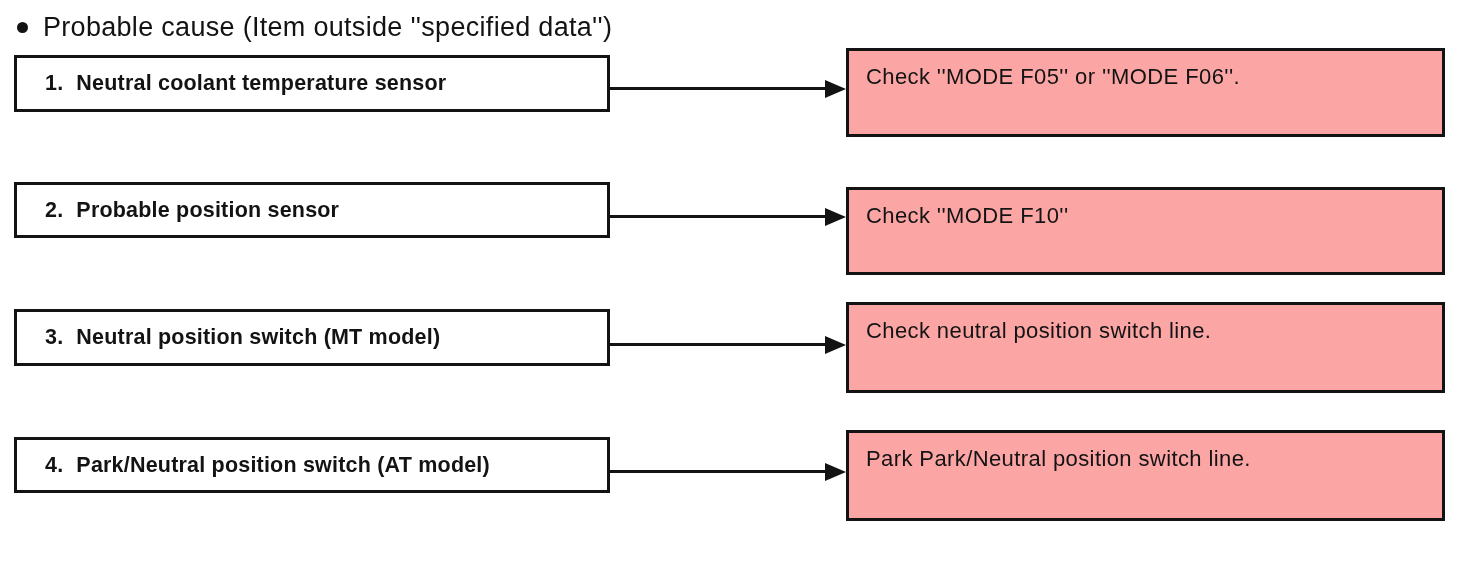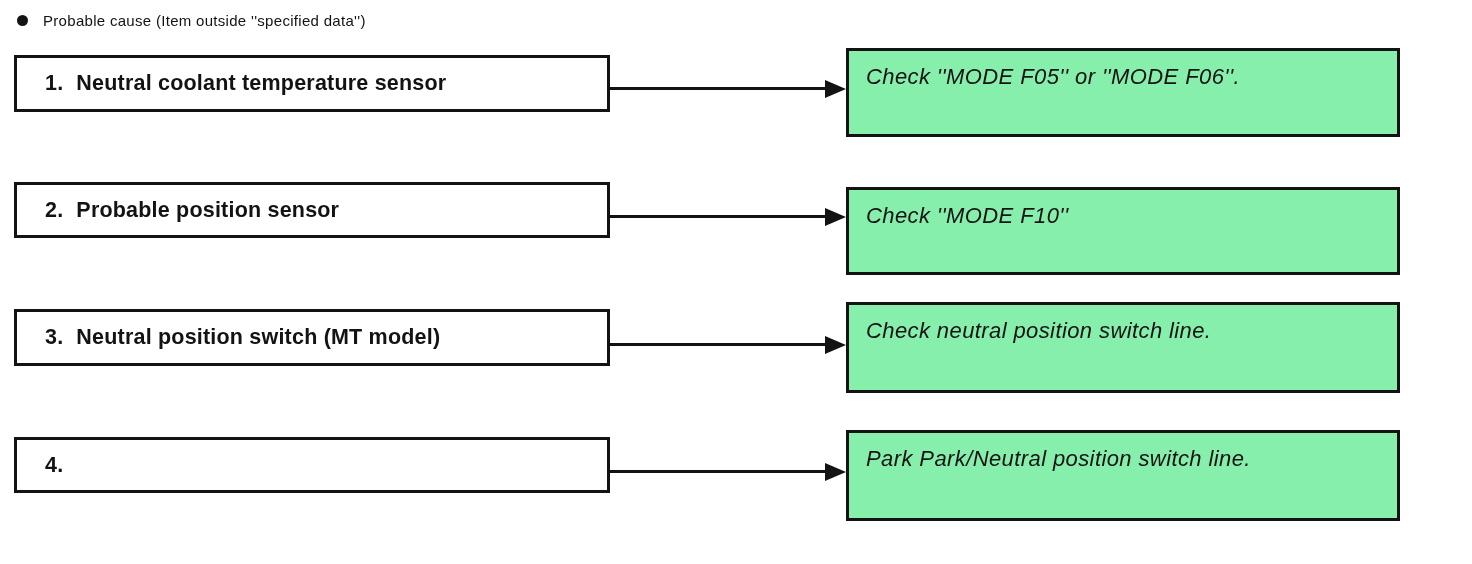--- a/index.html
+++ b/index.html
@@ -12,21 +12,21 @@
     font-family: "Liberation Sans", sans-serif;
     overflow: hidden;
   }
   .header {
     position: absolute;
     top: 12px;
     left: 17px;
     display: flex;
     align-items: center;
     gap: 15px;
-    font-size: 15px;
+    font-size: 27px;
     letter-spacing: 0.3px;
     white-space: nowrap;
   }
   .bullet {
     width: 11px;
     height: 11px;
     border-radius: 50%;
     background: #131313;
     flex: 0 0 auto;
   }
@@ -42,29 +42,28 @@
     padding-left: 28px;
     font-weight: bold;
     font-size: 21.5px;
     letter-spacing: 0.2px;
     white-space: nowrap;
   }
   .cause-num { margin-right: 13px; }
   .check-box {
     position: absolute;
     left: 846px;
-    width: 554px;
+    width: 599px;
     box-sizing: border-box;
     border: 3px solid #131313;
-    background: #86efac;
+    background: #fca5a5;
     padding: 13px 17px 0 17px;
     font-size: 22px;
     letter-spacing: 0.4px;
     white-space: nowrap;
-    font-style: italic;
   }
   .arrow {
     position: absolute;
     left: 610px;
     width: 236px;
     height: 18px;
   }
   .arrow .line {
     position: absolute;
     left: 0;
@@ -125,20 +124,21 @@
   <div class="arrow" style="top:336px;">
     <span class="line"></span>
     <span class="head"></span>
   </div>
   <div class="check-box" style="top:302px; height:91px;">
     <span>Check neutral position switch line.</span>
   </div>
 
   <div class="cause-box" style="top:437px; height:56px;">
     <span class="cause-num">4.</span>
+    <span>Park/Neutral position switch (AT model)</span>
   </div>
   <div class="arrow" style="top:463px;">
     <span class="line"></span>
     <span class="head"></span>
   </div>
   <div class="check-box" style="top:430px; height:91px;">
     <span>Park Park/Neutral position switch line.</span>
   </div>
 
 </div>

